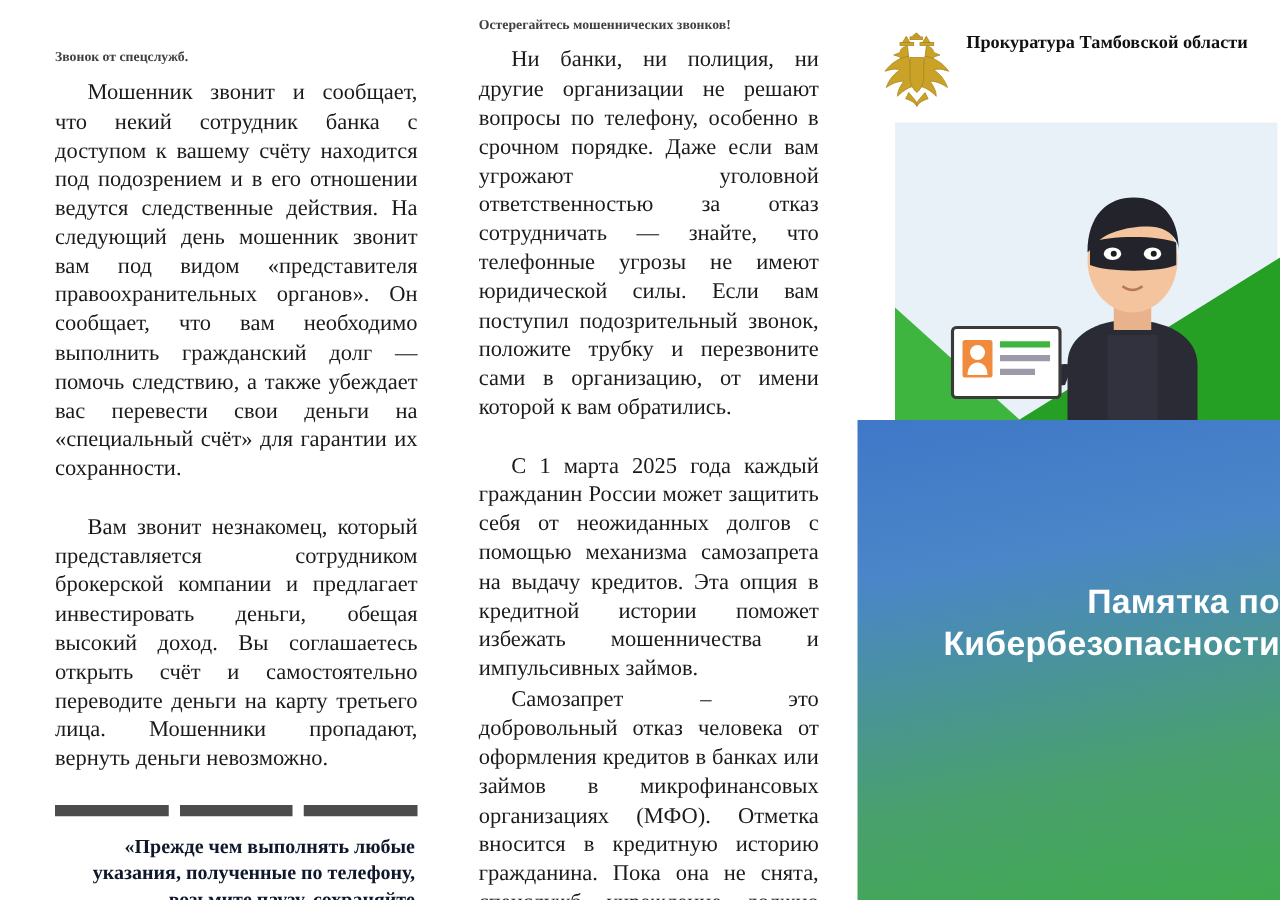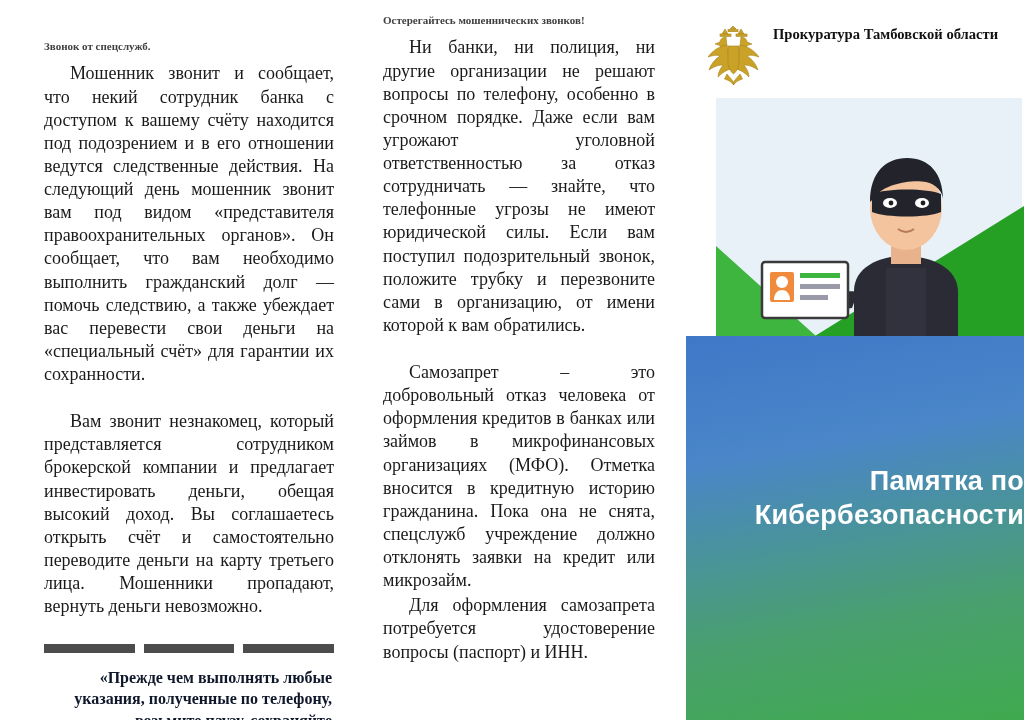--- a/index.html
+++ b/index.html
@@ -163,20 +163,21 @@
 
     <p class="quote">«Прежде чем выполнять любые указания, полученные по телефону, возьмите паузу, сохраняйте спокойствие, позвоните близким людям, обсудите с ними сложившуюся ситуацию, а так же обратитесь в Ваш банк на горячую линию»</p>
   </div>
 
   <div class="col2">
     <h2 class="sect">Остерегайтесь мошеннических звонков!</h2>
     <p class="body">Ни банки, ни полиция, ни другие организации не решают вопросы по телефону, особенно в срочном порядке. Даже если вам угрожают уголовной ответственностью за отказ сотрудничать — знайте, что телефонные угрозы не имеют юридической силы. Если вам поступил подозрительный звонок, положите трубку и перезвоните сами в организацию, от имени которой к вам обратились.</p>
 
     <div class="gap"></div>
 
+    <p class="body">С 1 марта 2025 года каждый гражданин России может защитить себя от неожиданных долгов с помощью механизма самозапрета на выдачу кредитов. Эта опция в кредитной истории поможет избежать мошенничества и импульсивных займов.</p>
     <p class="body">Самозапрет – это добровольный отказ человека от оформления кредитов в банках или займов в микрофинансовых организациях (МФО). Отметка вносится в кредитную историю гражданина. Пока она не снята, спецслужб учреждение должно отклонять заявки на кредит или микрозайм.</p>
     <p class="body">Для оформления самозапрета потребуется удостоверение вопросы (паспорт) и ИНН.</p>
   </div>
 
   <div class="col3">
 
     <div class="emblem-row">
       <svg class="emblem" viewBox="0 0 62 60">
         <g fill="#c9a227" stroke="#a8841c" stroke-width="0.6">
 

